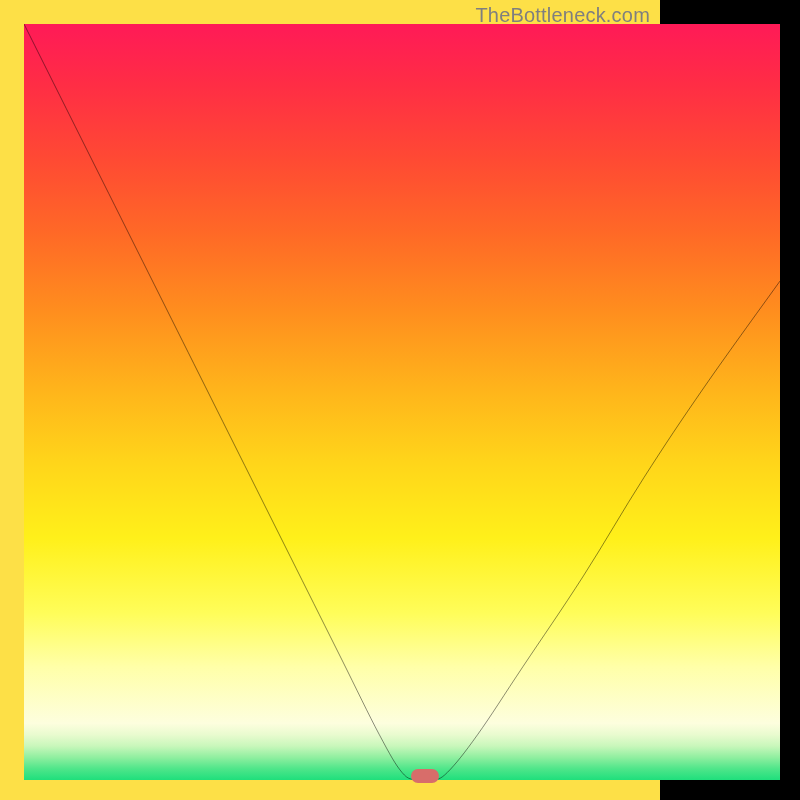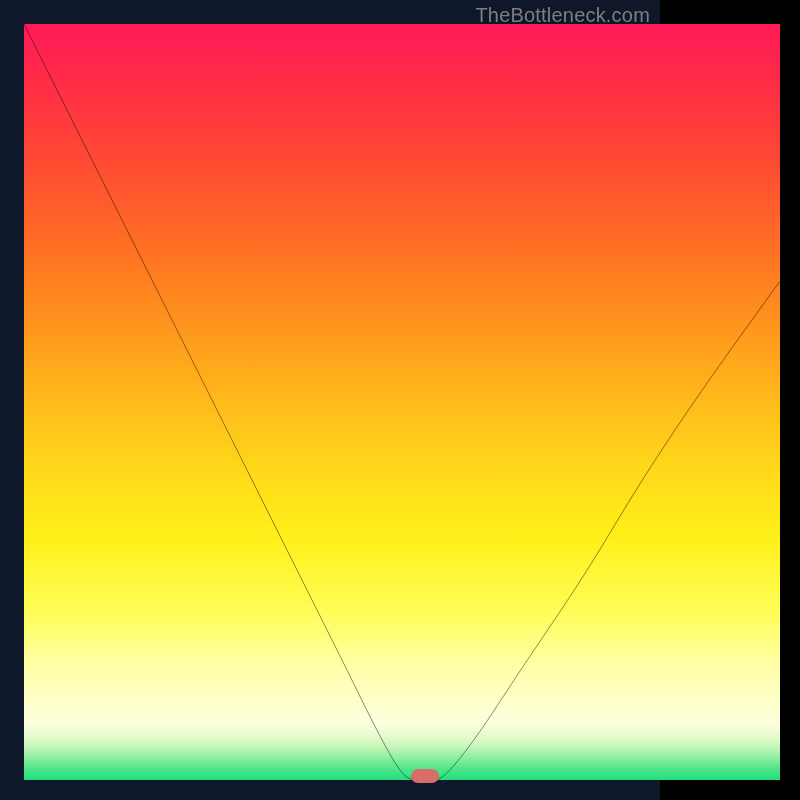--- a/index.html
+++ b/index.html
@@ -8,21 +8,21 @@
     width: 800px;
     height: 800px;
     background: #000;
     overflow: hidden;
     font-family: Arial, Helvetica, sans-serif;
   }
   .frame {
     position: relative;
     width: 660px;
     height: 800px;
-    background: #0f172a;
+    background: #fde047;
   }
   .plot {
     position: absolute;
     left: 24px;
     top: 24px;
     width: 756px;
     height: 756px;
     background: linear-gradient(
       to bottom,
       #ff1a57 0%,

